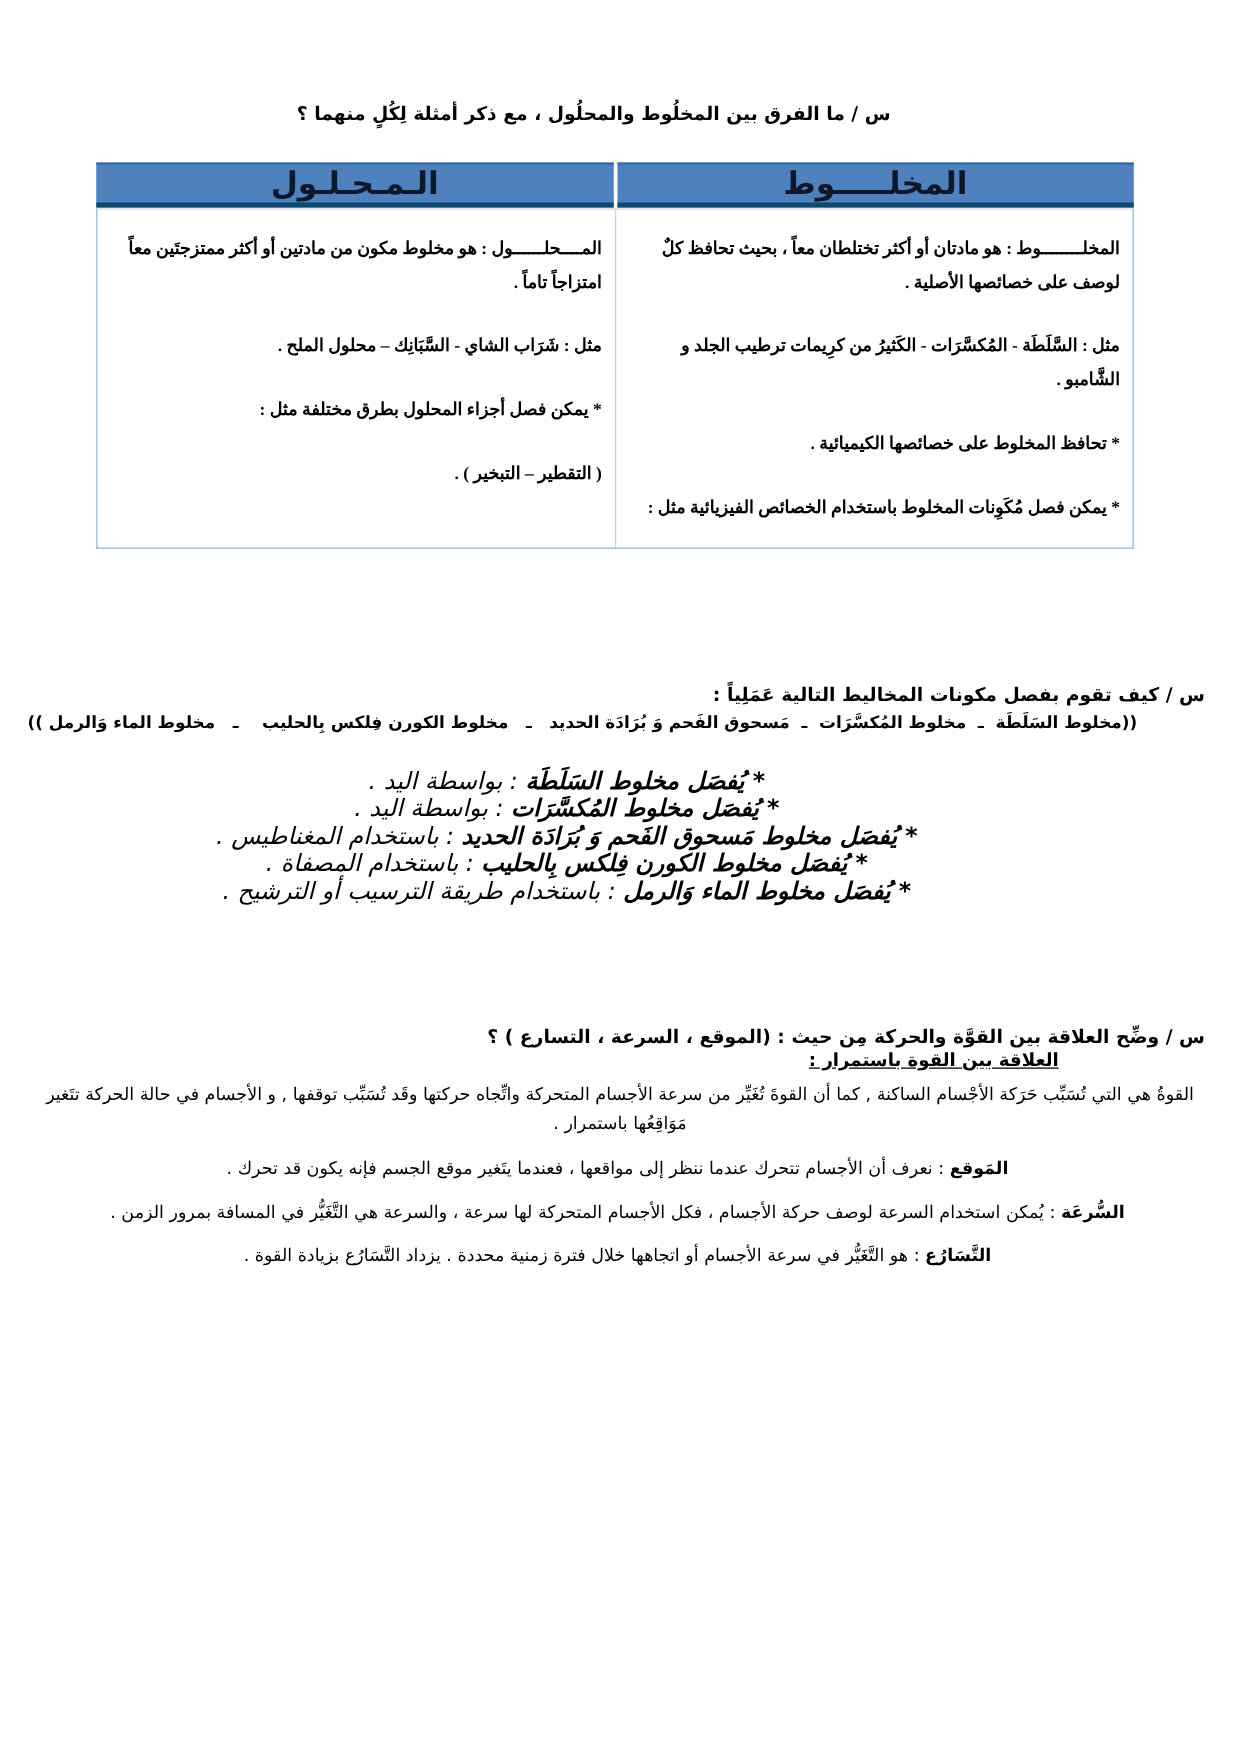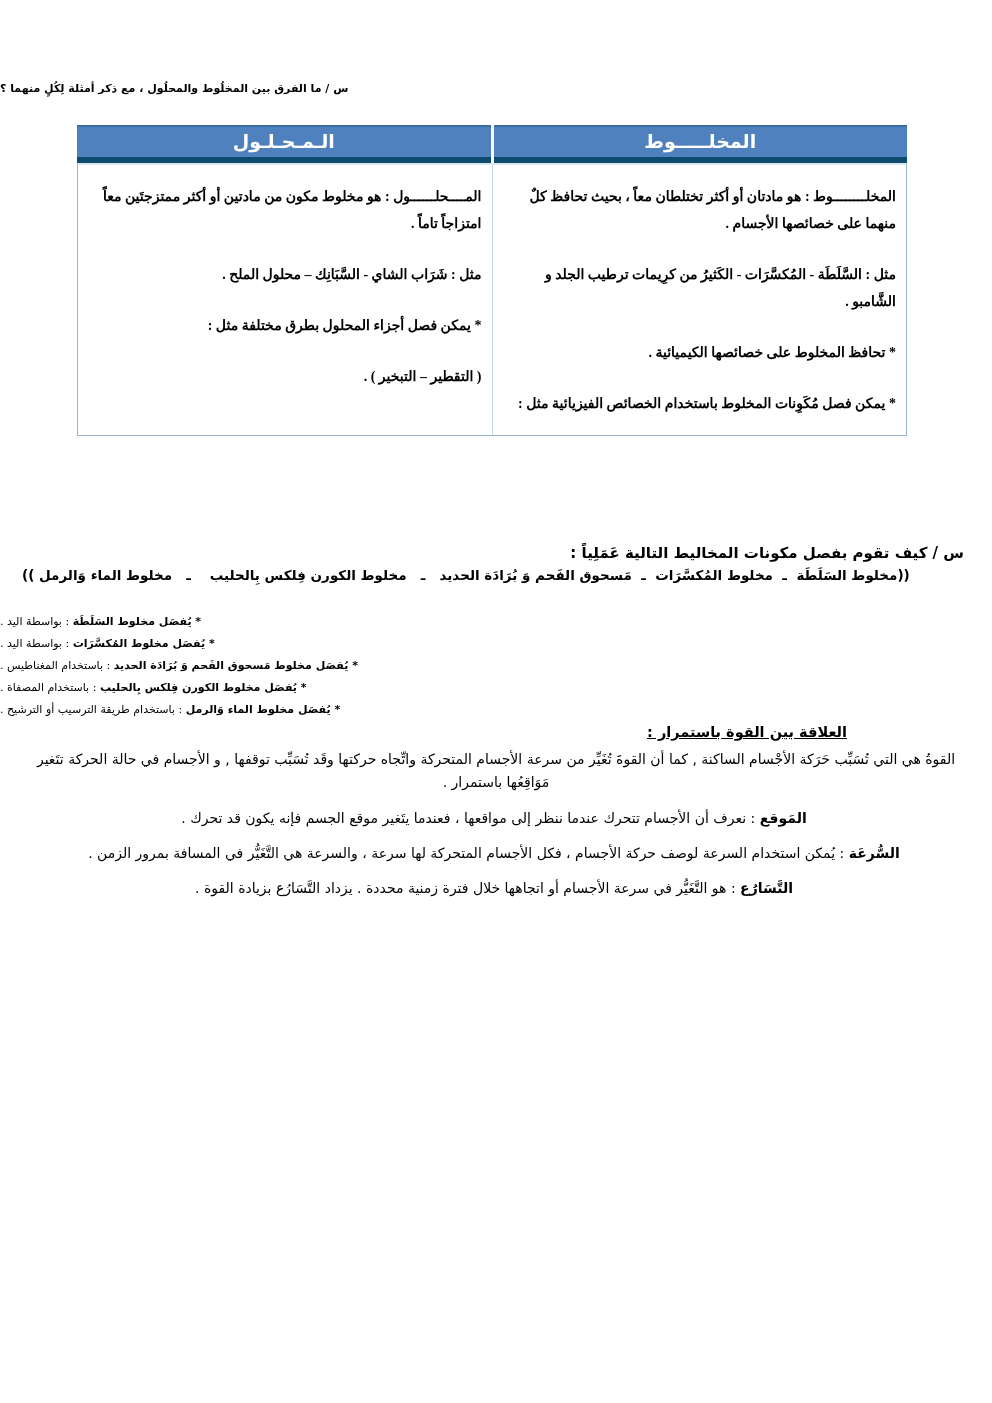--- a/index.html
+++ b/index.html
@@ -9,44 +9,44 @@
     direction: rtl;
     color: #000;
     position: relative;
     overflow: hidden;
   }
   .page { width: 992px; height: 1403px; position: relative; }
 
   
   .q1-title {
     padding: 82px 42px 0 0;
-    text-align: left;
+    text-align: center;
     font-weight: bold;
-    font-size: 11px;
+    font-size: 15px;
   }
 
   
   .qtable {
     width: 830px;
     margin: 30px 85px 0 77px;
   }
   .qtable-header {
     display: flex;
     gap: 3px;
     background: #ffffff;
   }
   .qtable-header .hcell {
     flex: 1;
     background: #4e81bd;
     border-top: 2px solid #3c6ea5;
-    border-bottom: 6px solid #0c4a6e;
-    color: #ffffff;
+    border-bottom: 4px solid #0c4a6e;
+    color: #0f172a;
     text-align: center;
     font-weight: bold;
-    font-size: 19px;
+    font-size: 25px;
     line-height: 29px;
     height: 30px;
     letter-spacing: 1px;
   }
   .qtable-body {
     display: flex;
     border: 1px solid #95b3d7;
     border-top: 2px solid #dce6f1;
     background: #ffffff;
   }
@@ -72,23 +72,24 @@
   }
   .q2-line {
     margin: 5px 22px 0 22px;
     text-align: left;
     font-weight: bold;
     font-size: 13.5px;
     white-space: pre-wrap;
   }
   .q2-bullets {
     margin: 28px 85px 0 0;
-    text-align: left;
-    font-size: 11px;
+    text-align: center;
+    font-size: 19px;
     line-height: 22px;
+    font-style: italic;
   }
   .q2-bullets .blabel { font-weight: bold; }
 
   
   .q3-title {
     padding: 96px 28px 0 0;
     text-align: right;
     font-weight: bold;
     font-size: 15px;
   }
@@ -120,21 +121,21 @@
 
   <div class="q1-title">س / ما الفرق بين المخلُوط والمحلُول ، مع ذكر أمثلة لِكُلٍ منهما ؟</div>
 
   <div class="qtable">
     <div class="qtable-header">
       <div class="hcell">المخلـــــوط</div>
       <div class="hcell">الـمـحـلـول</div>
     </div>
     <div class="qtable-body">
       <div class="bcell first">
-        <p>المخلــــــــوط : هو مادتان أو أكثر تختلطان معاً ، بحيث تحافظ كلٌ منهما على خصائصها الأجسام .</p>
+        <p>المخلــــــــوط : هو مادتان أو أكثر تختلطان معاً ، بحيث تحافظ كلٌ لوصف على خصائصها الأصلية .</p>
         <p>مثل : السَّلَطَة  -  المُكسَّرَات  -  الكَثيرُ من كرِيمات ترطيب الجلد و الشَّامبو .</p>
         <p>* تحافظ المخلوط على خصائصها الكيميائية .</p>
         <p>* يمكن فصل مُكَوِنات المخلوط باستخدام الخصائص الفيزيائية  مثل :</p>
       </div>
       <div class="bcell">
         <p>المــــحلــــــول : هو مخلوط مكون من مادتين أو أكثر ممتزجتَين معاً امتزاجاً تاماً .</p>
         <p>مثل : شَرَاب الشاي  -  السَّبَانِك  –  محلول الملح .</p>
         <p>* يمكن فصل أجزاء المحلول بطرق مختلفة مثل :</p>
         <p>( التقطير  –  التبخير ) .</p>
       </div>
@@ -145,20 +146,21 @@
   <div class="q2-line">((مخلوط السَلَطَة  ـ  مخلوط المُكسَّرَات  ـ  مَسحوق الفَحم وَ بُرَادَة الحديد   ـ   مخلوط الكورن فِلكس بِالحليب    ـ   مخلوط الماء وَالرمل ))</div>
 
   <div class="q2-bullets">
     <div><span class="blabel">* يُفصَل مخلوط السَلَطَة</span><span> : بواسطة اليد .</span></div>
     <div><span class="blabel">* يُفصَل مخلوط المُكسَّرَات</span><span> : بواسطة اليد .</span></div>
     <div><span class="blabel">* يُفصَل مخلوط مَسحوق الفَحم وَ بُرَادَة الحديد</span><span> : باستخدام المغناطيس .</span></div>
     <div><span class="blabel">* يُفصَل مخلوط الكورن فِلكس بِالحليب</span><span> : باستخدام المصفاة .</span></div>
     <div><span class="blabel">* يُفصَل مخلوط الماء وَالرمل</span><span> : باستخدام طريقة الترسيب أو الترشيح .</span></div>
   </div>
 
+  <div class="q3-title">س / وضِّح العلاقة بين القوَّة والحركة مِن حيث : (الموقع ، السرعة ، التسارع ) ؟</div>
   <div class="q3-heading">العلاقة بين القوة باستمرار :</div>
   <div class="q3-intro">القوةُ هي التي تُسَبِّب حَرَكة الأجْسام الساكنة , كما أن القوةَ تُغَيِّر من سرعة الأجسام المتحركة واتِّجاه حركتها وقَد تُسَبِّب توقفها , و الأجسام في حالة الحركة تتَغير مَوَاقِعُها باستمرار .</div>
 
   <div class="q3-def"><span class="dlabel">المَوقع</span><span> : نعرف أن الأجسام تتحرك عندما ننظر إلى مواقعها ، فعندما يتَغير موقع الجسم فإنه يكون قد تحرك .</span></div>
   <div class="q3-def"><span class="dlabel">السُّرعَة</span><span> : يُمكن استخدام السرعة لوصف حركة الأجسام ، فكل الأجسام المتحركة لها سرعة ، والسرعة هي التَّغَيُّر في المسافة بمرور الزمن .</span></div>
   <div class="q3-def"><span class="dlabel">التَّسَارُع</span><span> : هو التَّغَيُّر في سرعة الأجسام أو اتجاهها خلال فترة زمنية محددة . يزداد التَّسَارُع بزيادة القوة .</span></div>
 
 </div>
 
 </body></html>

